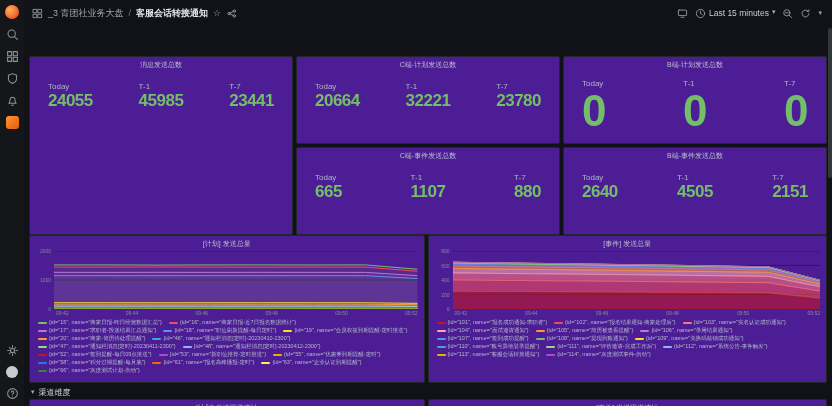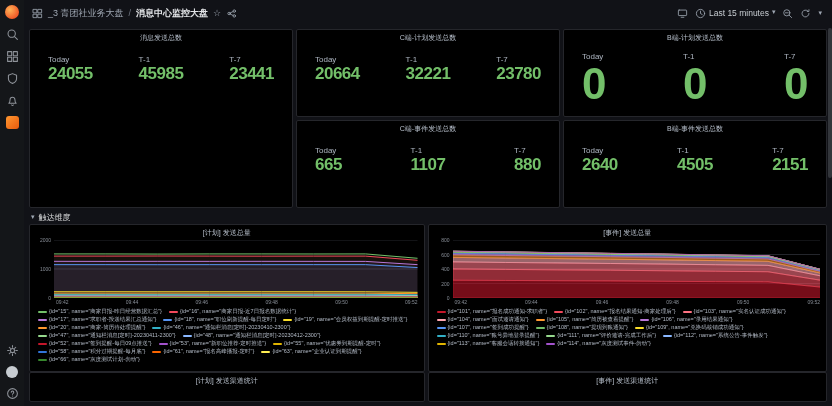--- a/index.html
+++ b/index.html
@@ -13,36 +13,36 @@
   .logo { width:14px; height:14px; border-radius:50%;
     background:radial-gradient(circle at 35% 35%, #ffb357, #f05a28 70%); }
   .s-ic { width:13px; height:13px; color:#8e9299; display:flex; align-items:center; justify-content:center; }
   .s-ic svg { width:13px; height:13px; stroke:currentColor; fill:none; stroke-width:1.3; stroke-linecap:round; stroke-linejoin:round; }
   .app-ic { width:13px; height:13px; border-radius:3px;
     background:linear-gradient(135deg,#ff9831,#e8590c); }
   .spacer { flex:1; }
   .avatar { width:12px; height:12px; border-radius:50%; background:#c7ccd1; }
 
   
-  .main { flex:1; display:flex; flex-direction:column; min-width:0; position:relative; }
+  .main { flex:1; display:flex; flex-direction:column; min-width:0; position:relative;gap:27px; }
   .topbar { height:26px; display:flex; align-items:center; padding:0 10px 0 8px; gap:5px;
     font-size:9px; flex-shrink:0; }
   .t-ic { width:11px; height:11px; color:#9fa7b3; display:inline-flex; }
   .t-ic svg { width:11px; height:11px; stroke:currentColor; fill:none; stroke-width:1.2; stroke-linecap:round; stroke-linejoin:round; }
   .crumb-pre { color:#9fa7b3; }
   .crumb-sep { color:#6e7480; }
   .crumb-title { color:#e3e5e8; font-weight:700; }
   .star { color:#9fa7b3; font-size:9px; }
   .tb-right { margin-left:auto; display:flex; align-items:center; gap:7px; }
   .time-btn { display:flex; align-items:flex-start; gap:3px; color:#c7ccd1; font-size:8.5px; }
   .caret { color:#9fa7b3; font-size:7px; }
 
   
   .dash { flex:1; padding:3px 5px 0; display:flex; flex-direction:column; min-height:0; }
-  .panel { background:#000000; border:1px solid #25262b; border-radius:2px; position:relative; overflow:hidden; }
+  .panel { background:#4c1d95; border:1px solid #25262b; border-radius:2px; position:relative; overflow:hidden; }
   .panel-title { text-align:center; font-size:7px; color:#b8c0cc; padding-top:3px; height:13px;
     white-space:nowrap; overflow:hidden; }
 
   .stats-grid { display:grid; grid-template-columns:repeat(3,1fr); grid-template-rows:88px 88px; gap:3px; }
   .p1 { grid-column:1; grid-row:1 / 3; }
   .p2 { grid-column:2; grid-row:1; } .p3 { grid-column:3; grid-row:1; }
   .p4 { grid-column:2; grid-row:2; } .p5 { grid-column:3; grid-row:2; }
   .stat-values { display:flex; justify-content:space-between; padding:12px 18px 0; }
   .stat-label { font-size:8px; color:#aeb6c2; margin-bottom:1px; }
   .stat-value { font-size:17px; font-weight:700; color:#73bf69; line-height:1.1; letter-spacing:-0.5px; }
@@ -129,21 +129,21 @@
       <span class="t-ic">
         <svg viewBox="0 0 16 16">
             <rect x="2" y="2" width="5" height="5"></rect>
             <rect x="9" y="2" width="5" height="5"></rect>
             <rect x="2" y="9" width="5" height="5"></rect>
             <rect x="9" y="9" width="5" height="5"></rect>
           </svg>
         </span>
       <span class="crumb-pre">_3 青团社业务大盘</span>
       <span class="crumb-sep">/</span>
-      <span class="crumb-title">消息中心监控大盘</span>
+      <span class="crumb-title">客服会话转接通知</span>
       <span class="star">☆</span>
       <span class="t-ic">
         <svg viewBox="0 0 16 16">
             <circle cx="4.5" cy="8" r="1.8"></circle>
             <circle cx="12" cy="4.5" r="1.8"></circle>
             <circle cx="12" cy="11.5" r="1.8"></circle>
             <path d="M6 7.2l4.3-2M6 8.8l4.3 2"></path>
           </svg>
         </span>
 
@@ -262,24 +262,20 @@
                  <div class="stat-value">4505</div>
               </div>
             <div>
                 <div class="stat-label">T-7</div>
                  <div class="stat-value">2151</div>
               </div>
           </div>
         </div>
       </div>
 
-      <div class="row-header">
-        <span class="row-chevron">▾</span>
-        <span>触达维度</span>
-      </div>
 
       <div class="ts-grid">
         <div class="panel ts-panel">
           <div class="panel-title">[计划] 发送总量</div>
           <div class="chart-row">
             <div class="y-labels" id="ylab-0">
                 <span style="top: calc(100% - 3px);">0</span>
                 <span style="top: calc(50% - 3px);">1000</span>
                 <span style="top: calc(0% - 3px);">2000</span>
               </div>
@@ -482,20 +478,24 @@
                 <span>{id="113", name="客服会话转接通知"}</span>
               </span>
               <span class="li">
                 <i style="background: rgb(163, 82, 204);"></i>
                 <span>{id="114", name="灰度测试事件-勿动"}</span>
               </span>
             </div>
         </div>
       </div>
 
+      <div class="row-header">
+        <span class="row-chevron">▾</span>
+        <span>渠道维度</span>
+      </div>
 
       <div class="bottom-grid">
         <div class="panel stub">
           <div class="panel-title">[计划] 发送渠道统计</div>
         </div>
         <div class="panel stub">
           <div class="panel-title">[事件] 发送渠道统计</div>
         </div>
       </div>
     </div>

